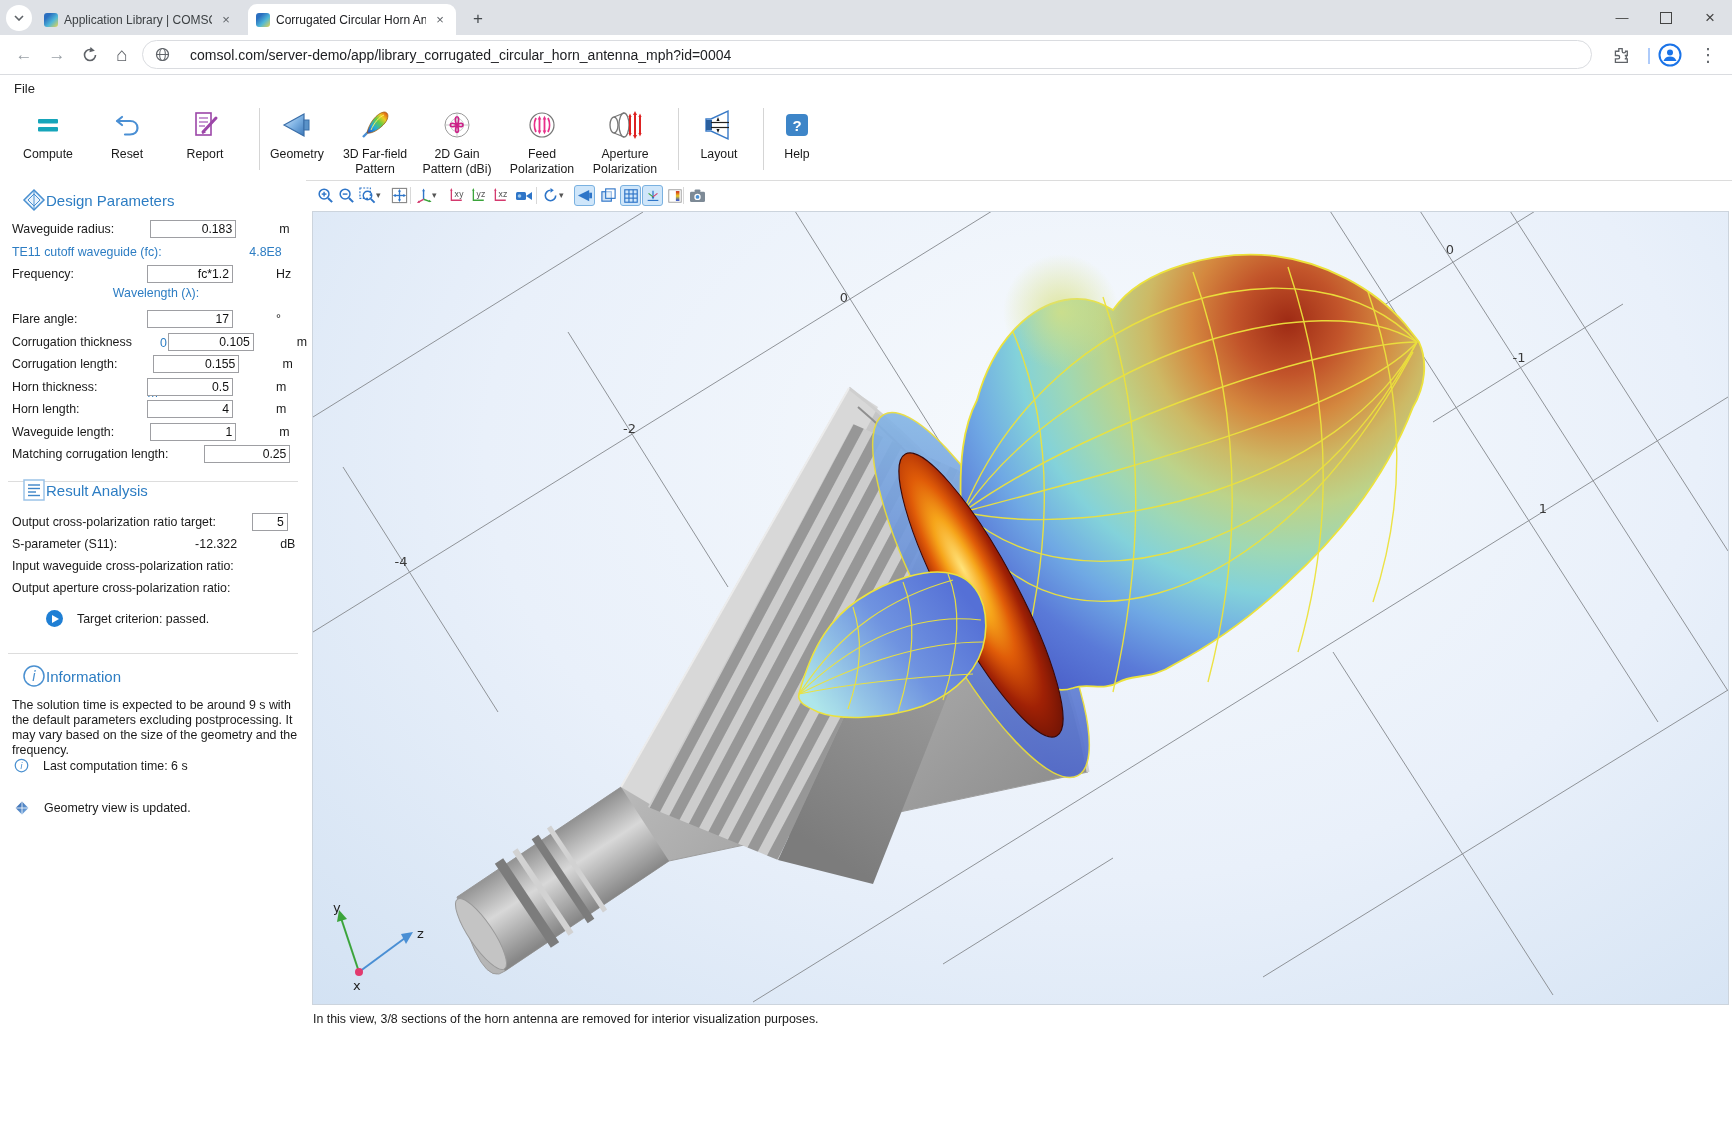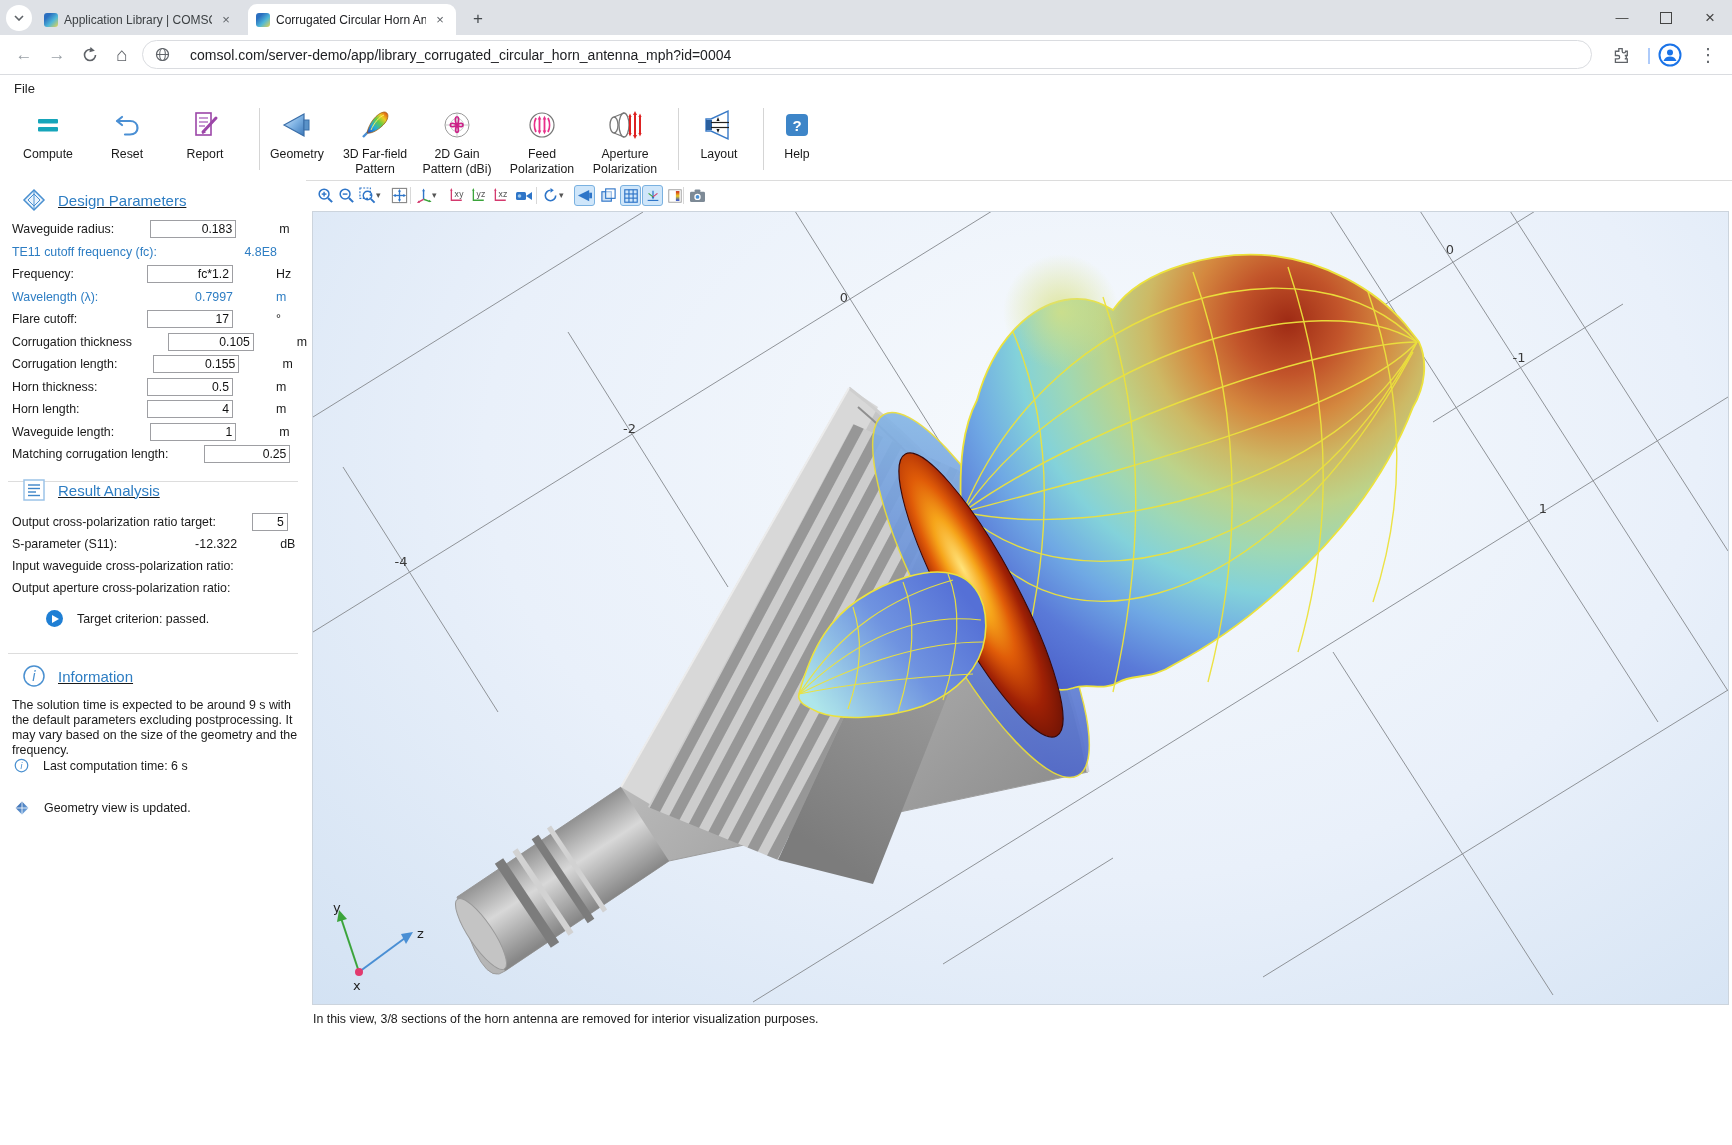--- a/index.html
+++ b/index.html
@@ -33,21 +33,21 @@
   .profile-sep{position:absolute;left:1648px;top:13px;width:2px;height:16px;background:#aecbfa;}
   
   .appmenu{position:absolute;left:14px;top:81px;font-size:13px;color:#222;}
   .ribbon{position:absolute;left:0;top:100px;width:1732px;height:80px;border-bottom:1px solid #dcdcdc;background:#fff;}
   .rbtn{position:absolute;top:4px;text-align:center;color:#1a1a1a;}
   .rbtn .ric{height:42px;display:flex;align-items:center;justify-content:center;}
   .rbtn .rlb{font-size:12.3px;line-height:1.18;margin-top:1px;}
   .rsep{position:absolute;top:8px;width:1px;height:62px;background:#d5d5d5;}
   
   .panel{position:absolute;left:0;top:180px;width:306px;height:965px;background:#fff;font-size:12.4px;}
-  .sechead{position:absolute;left:22px;display:flex;align-items:center;gap:12px;text-decoration:underline;}
+  .sechead{position:absolute;left:22px;display:flex;align-items:center;gap:0;}
   .sechead .st{font-size:15px;color:#2d7dc3;}
   .prow{position:absolute;left:12px;width:288px;height:22px;display:flex;align-items:center;gap:36px;}
   .plabel{flex:1;white-space:nowrap;}
   .pinput{width:78px;height:16px;border:1px solid #9e9fa3;font-size:12.2px;text-align:right;
     padding:0 3px;font-family:inherit;color:#111;flex:0 0 auto;box-sizing:content-box;}
   .pinput.narrow{width:28px;}
   .pval{width:84px;text-align:right;flex:0 0 auto;}
   .punit{width:24px;margin-left:7px;flex:0 0 auto;}
   .blue, .blue .punit{color:#2d7dc3;}
   .pdivider{position:absolute;left:8px;width:290px;height:1px;background:#ddd;}
@@ -286,36 +286,36 @@
         </svg>
       <span class="st">Design Parameters</span>
     </div>
 
     <div class="prow" style="top:38px;">
         <span class="plabel">Waveguide radius:</span>
         <input class="pinput" value="0.183" style="">
         <span class="punit">m</span>
       </div>
     <div class="prow blue" style="top:60.5px;">
-        <span class="plabel">TE11 cutoff frequency (fc):</span>
+        <span class="plabel">TE11 cutoff waveguide (fc):</span>
         <span class="pval">4.8E8</span>
         <span class="punit">Hz</span>
       </div>
     <div class="prow" style="top:83px;">
         <span class="plabel">Frequency:</span>
         <input class="pinput" value="fc*1.2" style="">
         <span class="punit">Hz</span>
       </div>
-    <div class="prow blue" style="top:105.5px;">
+    <div class="prow blue" style="top:105.5px;flex-direction:column;">
         <span class="plabel">Wavelength (λ):</span>
         <span class="pval">0.7997</span>
         <span class="punit">m</span>
       </div>
     <div class="prow" style="top:128px;">
-        <span class="plabel">Flare cutoff:</span>
+        <span class="plabel">Flare angle:</span>
         <input class="pinput" value="17" style="">
         <span class="punit">°</span>
       </div>
     <div class="prow" style="top:150.5px;">
         <span class="plabel">Corrugation thickness</span>
         <input class="pinput" value="0.105" style="">
         <span class="punit">m</span>
       </div>
     <div class="prow" style="top:173px;">
         <span class="plabel">Corrugation length:</span>

